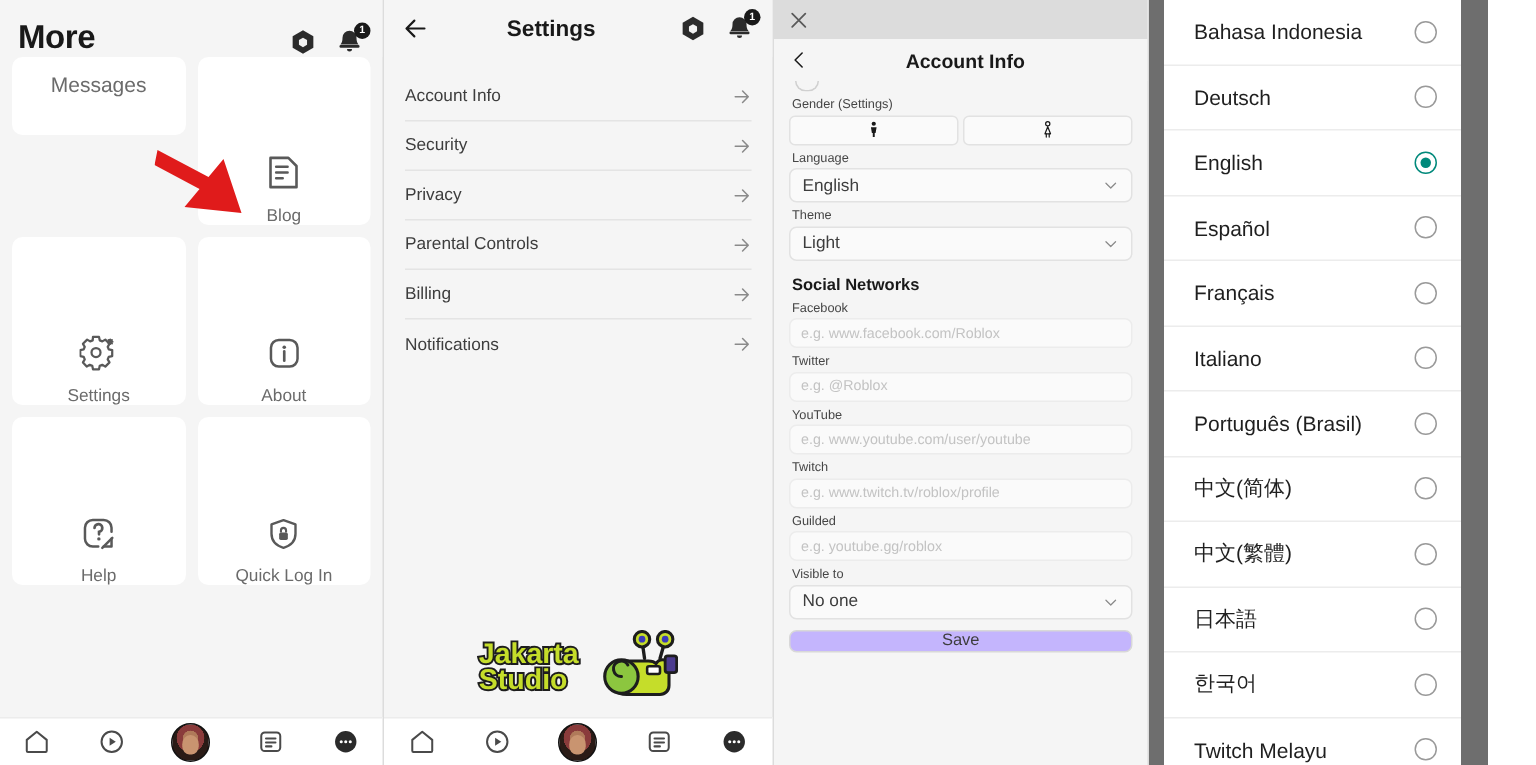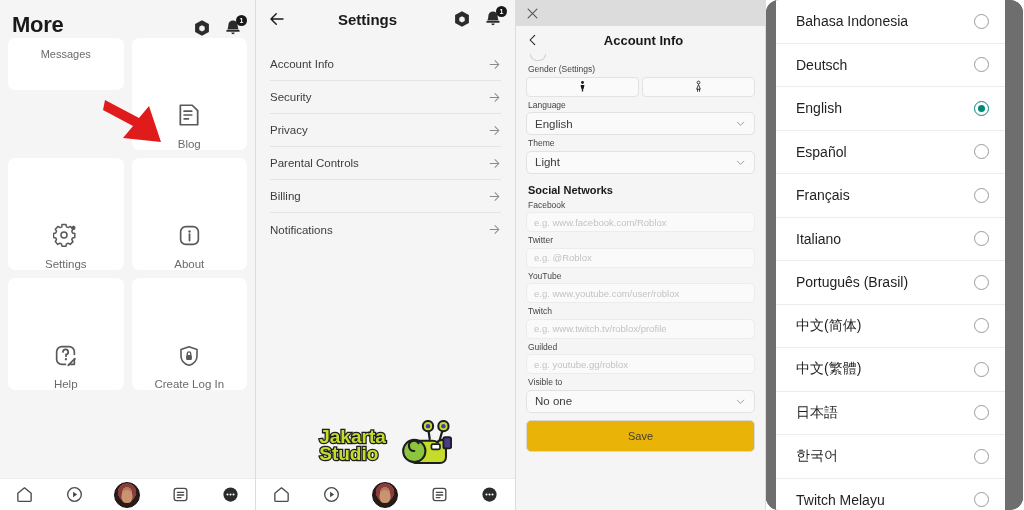--- a/index.html
+++ b/index.html
@@ -16,21 +16,21 @@
   }
   .panel {
     position: relative;
     height: 510px;
     overflow: hidden;
     background: #f5f5f5;
   }
   .p1 { width: 256px; border-right: 1px solid #dcdcdc; }
   .p2 { width: 260px; border-right: 1px solid #dcdcdc; }
   .p3 { width: 250px; border-right: 1px solid #dcdcdc; }
-  .p4 { width: 257px; border-radius: 13px; }
+  .p4 { width: 226px; }
 
   
   .p1-header {
     height: 38px;
     display: flex; align-items: flex-end;
     padding: 0 12px;
     background: #f5f5f5;
   }
   .p1-title {
     font-size: 22px; font-weight: bold; color: #191919;
@@ -57,21 +57,21 @@
   .tile {
     background: #ffffff;
     border-radius: 7px;
     display: flex; flex-direction: column;
     align-items: center; justify-content: flex-end;
     gap: 10px;
   }
   .tile.small { height: 52px; justify-content: flex-start; padding-top: 10px; }
   .tile.big { height: 112px; }
   .tile-label { font-size: 11.5px; color: #6b6b6b; }
-  .tile.small .tile-label { font-size: 11px; }
+  .tile.small .tile-label { font-size: 14px; }
   .tile.empty { background: transparent; }
 
   .logout-btn {
     margin: 10px 8px 0 8px;
     height: 30px;
     border: 1px solid #d4d4d4;
     border-radius: 6px;
     background: #fbfbfb;
     display: flex; align-items: center; justify-content: center;
     font-size: 12px; color: #4a4a4a;
@@ -173,22 +173,22 @@
     font-size: 11px; font-weight: bold; color: #191919;
     margin: 10px 0 4px 2px;
   }
   .input-box {
     height: 20px; background: #fafafa;
     border: 1px solid #ececec; border-radius: 5px;
     display: flex; align-items: center; padding: 0 7px;
   }
   .input-ph { font-size: 9.5px; color: #c3c3c3; }
   .save-btn {
-    margin-top: 7px; height: 32px;
-    border: 1px solid #d8d8d8; border-radius: 5px; background: #eab308;
+    margin-top: 7px; height: 15px;
+    border: 1px solid #d8d8d8; border-radius: 5px; background: #c4b5fd;
     display: flex; align-items: center; justify-content: center;
     font-size: 11px; color: #3d3d3d;
   }
 
   
   .p4 { background: #5a5a5a; }
   .lang-backdrop {
     position: absolute; inset: 0;
     background: #6e6e6e;
   }
@@ -284,21 +284,21 @@
         </svg>
         <span class="tile-label">Help</span>
       </div>
 
       <div class="tile big">
         <svg viewBox="0 0 24 24" style="width:24px;height:24px">
           <path d="M12 2.8 20 5.6v6.3c0 5-3.4 8-8 9.3-4.6-1.3-8-4.3-8-9.3V5.6z" fill="none" stroke="#595959" stroke-width="1.6" stroke-linejoin="round"></path>
           <rect x="9.1" y="11" width="5.8" height="5" rx="1.1" fill="#595959"></rect>
           <path d="M10.3 11V9.6a1.7 1.7 0 0 1 3.4 0V11" fill="none" stroke="#595959" stroke-width="1.4"></path>
         </svg>
-        <span class="tile-label">Create Log In</span>
+        <span class="tile-label">Quick Log In</span>
       </div>
       <div class="tile big empty"></div>
     </div>
 
     <div class="logout-btn">Log Out</div>
 
     <div class="bottom-nav">
       <svg class="nav-ico" viewBox="0 0 24 24">
         <path d="M3.6 10.4 12 3.6l8.4 6.8v9.2a1 1 0 0 1-1 1H4.6a1 1 0 0 1-1-1z" fill="none" stroke="#4a4a4a" stroke-width="1.7" stroke-linejoin="round"></path>
       </svg>
@@ -483,21 +483,21 @@
         <span class="input-ph">e.g. www.facebook.com/Roblox</span>
       </div>
 
       <div class="fld-label">Twitter</div>
       <div class="input-box">
         <span class="input-ph">e.g. @Roblox</span>
       </div>
 
       <div class="fld-label">YouTube</div>
       <div class="input-box">
-        <span class="input-ph">e.g. www.youtube.com/user/roblox</span>
+        <span class="input-ph">e.g. www.youtube.com/user/youtube</span>
       </div>
 
       <div class="fld-label">Twitch</div>
       <div class="input-box">
         <span class="input-ph">e.g. www.twitch.tv/roblox/profile</span>
       </div>
 
       <div class="fld-label">Guilded</div>
       <div class="input-box">
         <span class="input-ph">e.g. youtube.gg/roblox</span>

